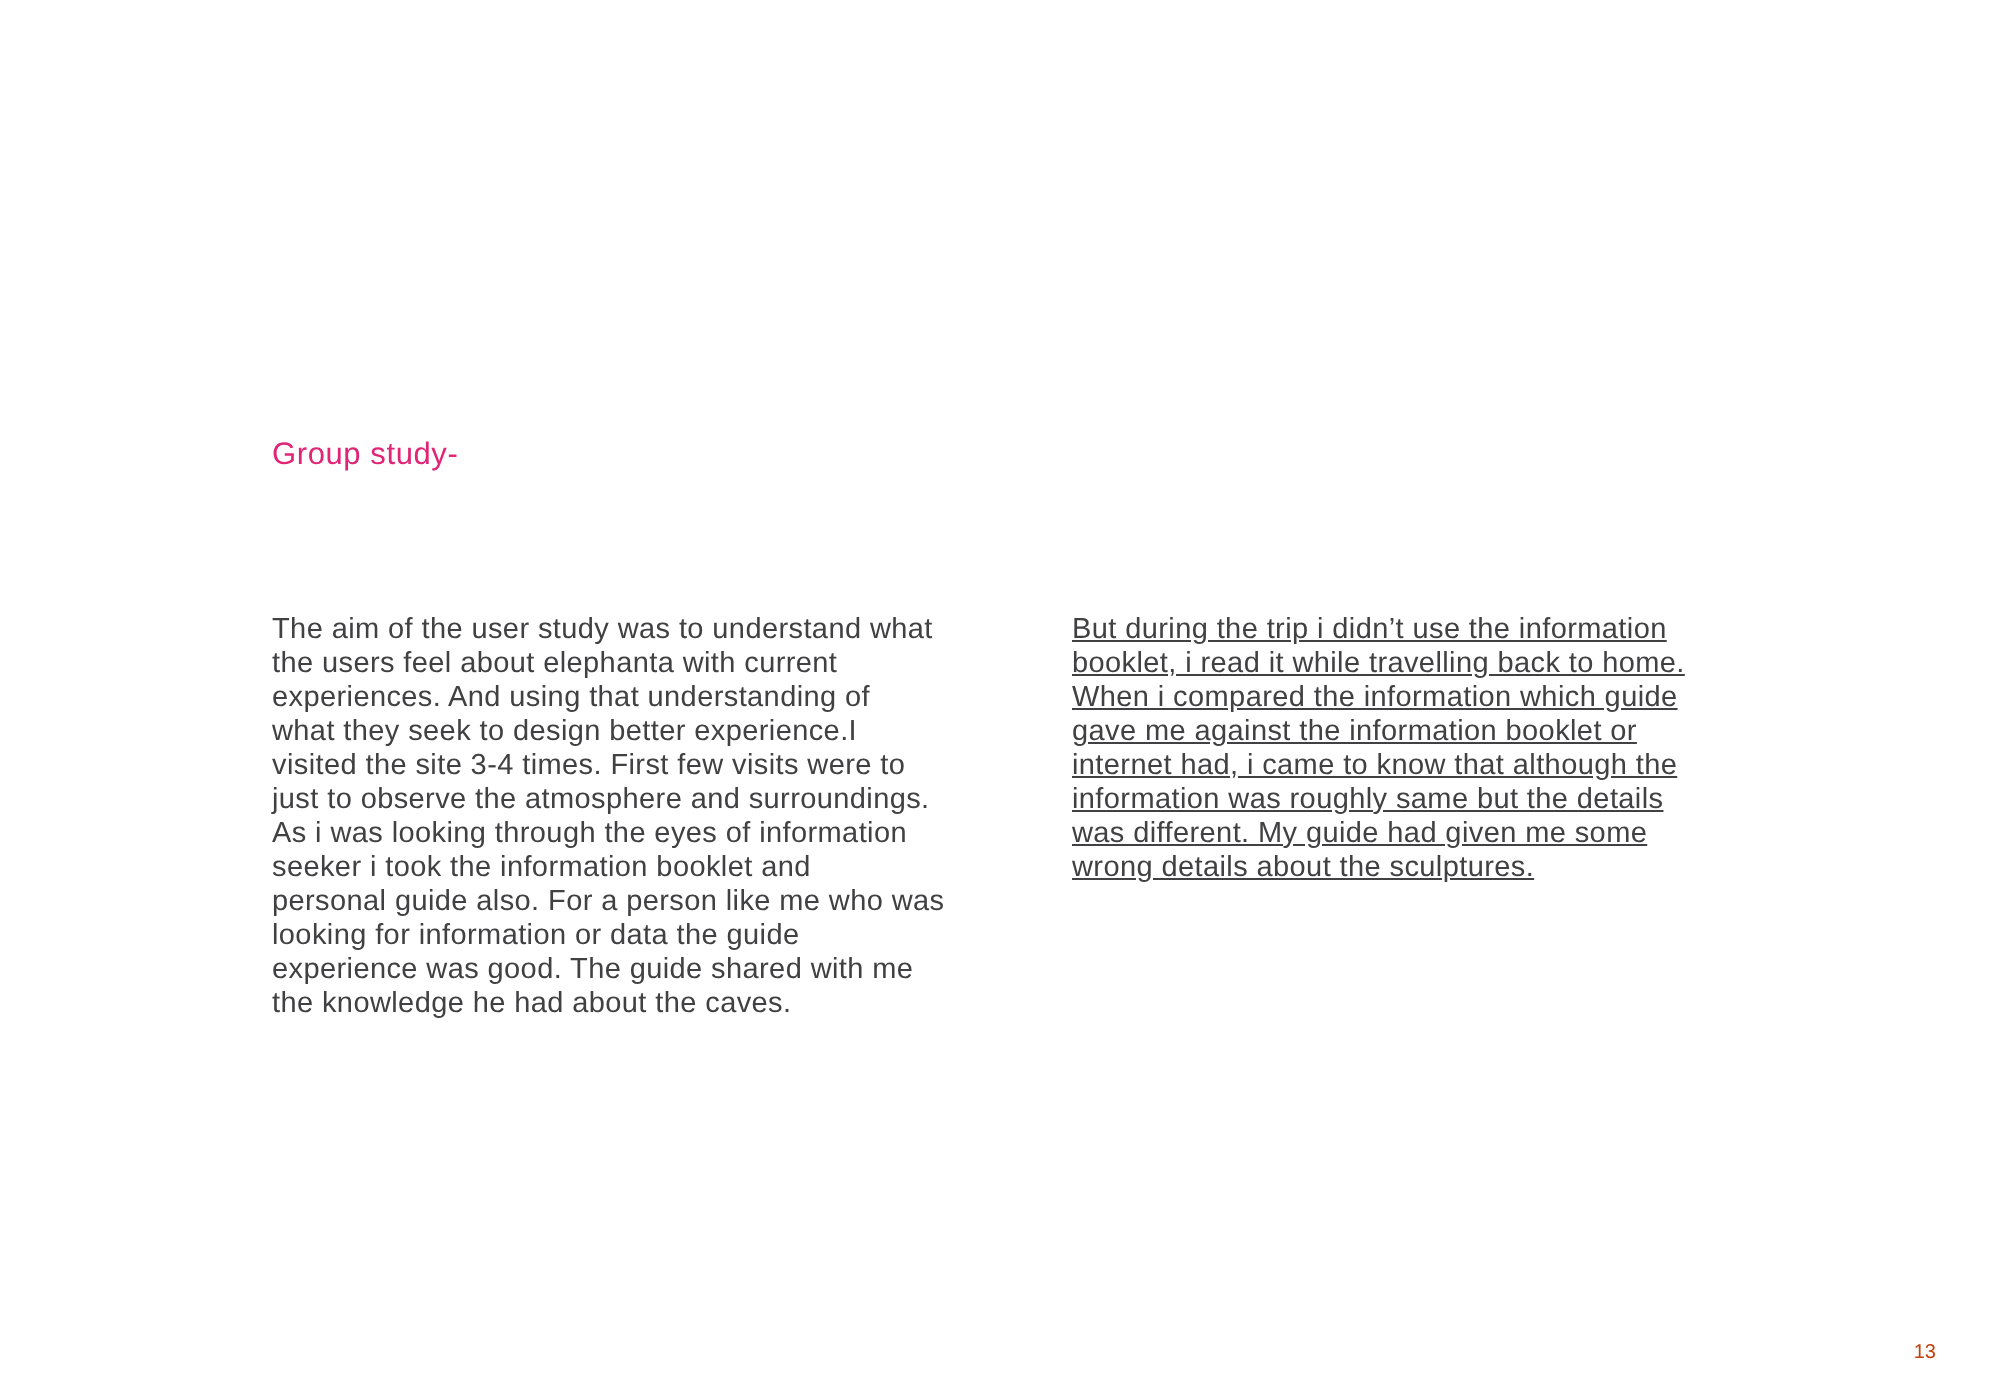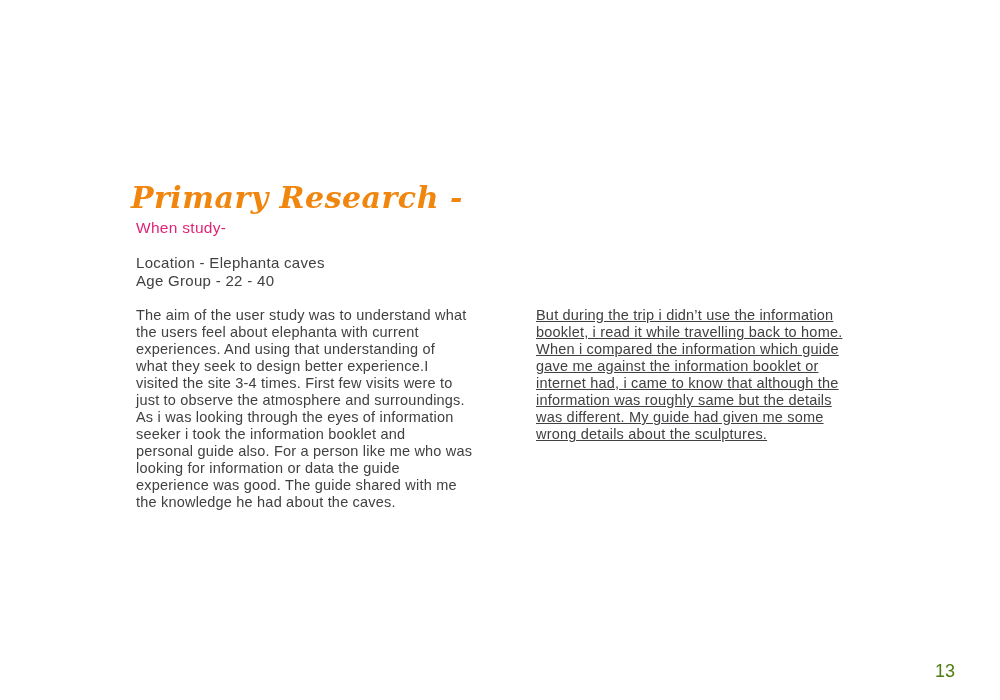--- a/index.html
+++ b/index.html
@@ -59,37 +59,34 @@
     font-size: 14.5px;
     line-height: 17px;
     letter-spacing: 0.2px;
     color: #414042;
     white-space: pre-line;
   }
   .col-left  { width: 364px; margin-right: 36px; }
   .col-right { width: 350px; text-decoration: underline; }
   .page-number {
     position: absolute;
-    right: 45px;
+    right: 32px;
     bottom: 18px;
-    font-size: 18px;
-    color: #4d7c0f;
+    font-size: 10px;
+    color: #c2410c;
   }
 </style>
 </head>
 <body>
 
 <div class="page">
 
-  <h1 class="doc-title">Primary Research -</h1>
 
-  <div class="doc-subtitle">When study-</div>
+  <div class="doc-subtitle">Group study-</div>
 
-  <div class="doc-meta">Location - Elephanta caves
-Age Group - 22 - 40</div>
 
   <div class="columns">
     <div class="col col-left">The aim of the user study was to understand what
 the users feel about elephanta with current
 experiences. And using that understanding of
 what they seek to design better experience.I
 visited the site 3-4 times. First few visits were to
 just to observe the atmosphere and surroundings.
 As i was looking through the eyes of information
 seeker i took the information booklet and

